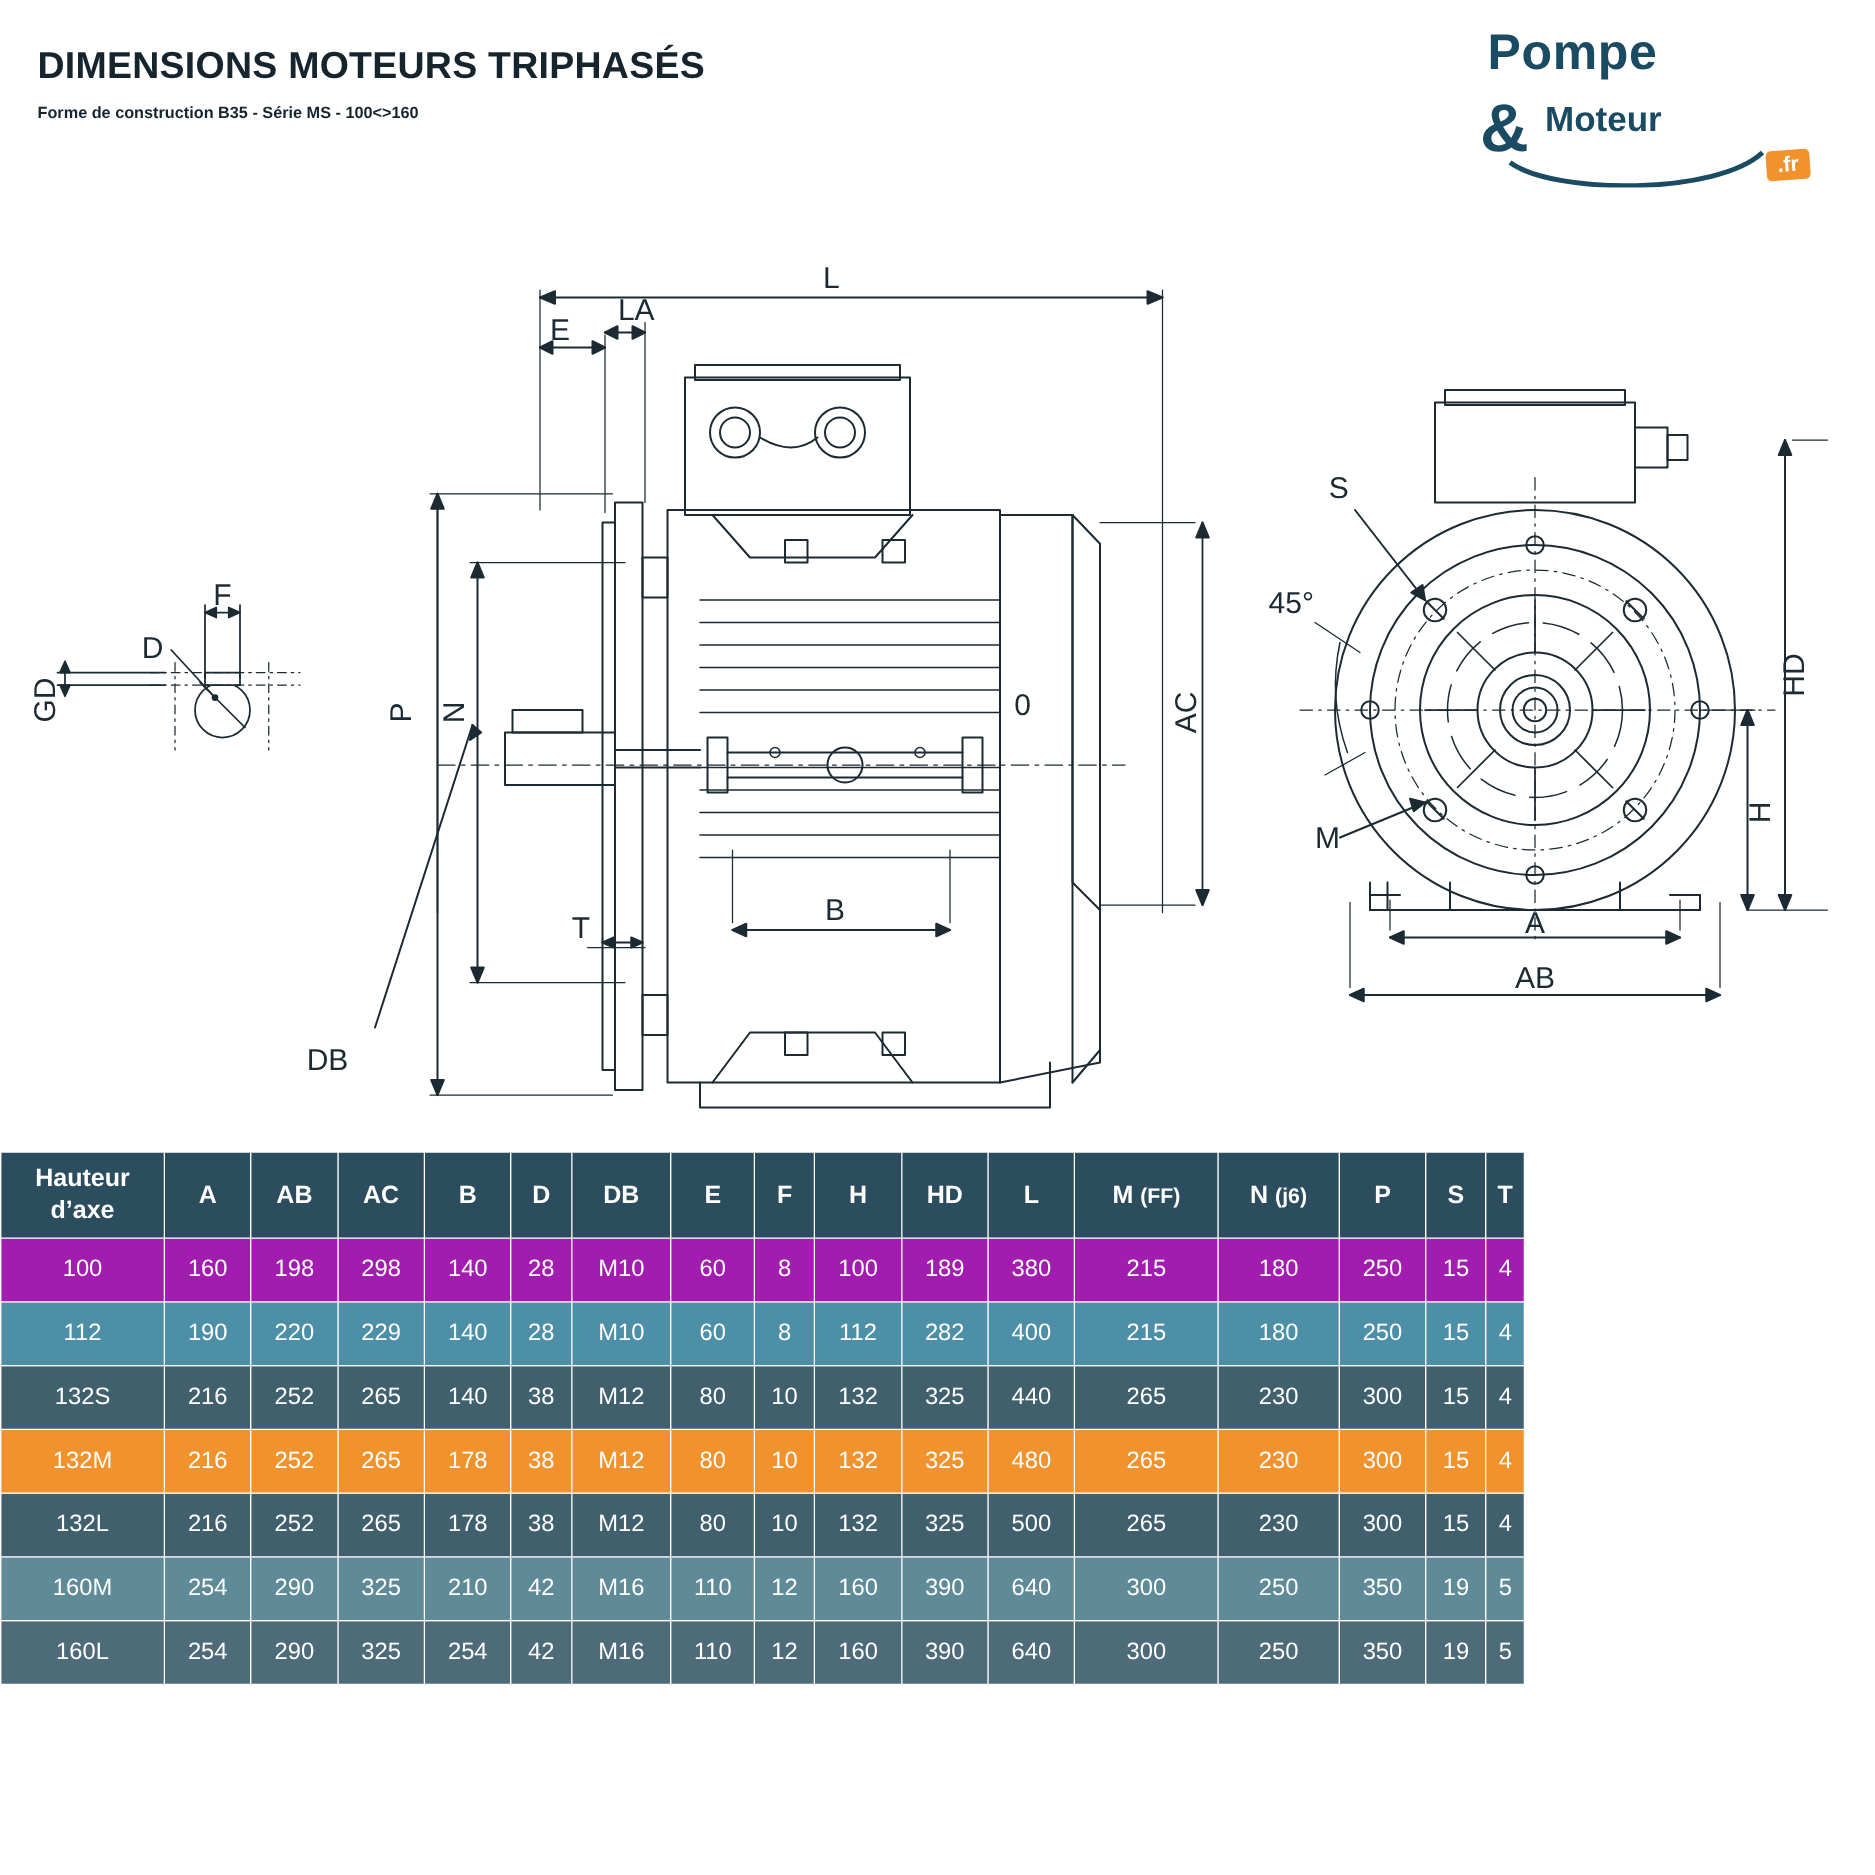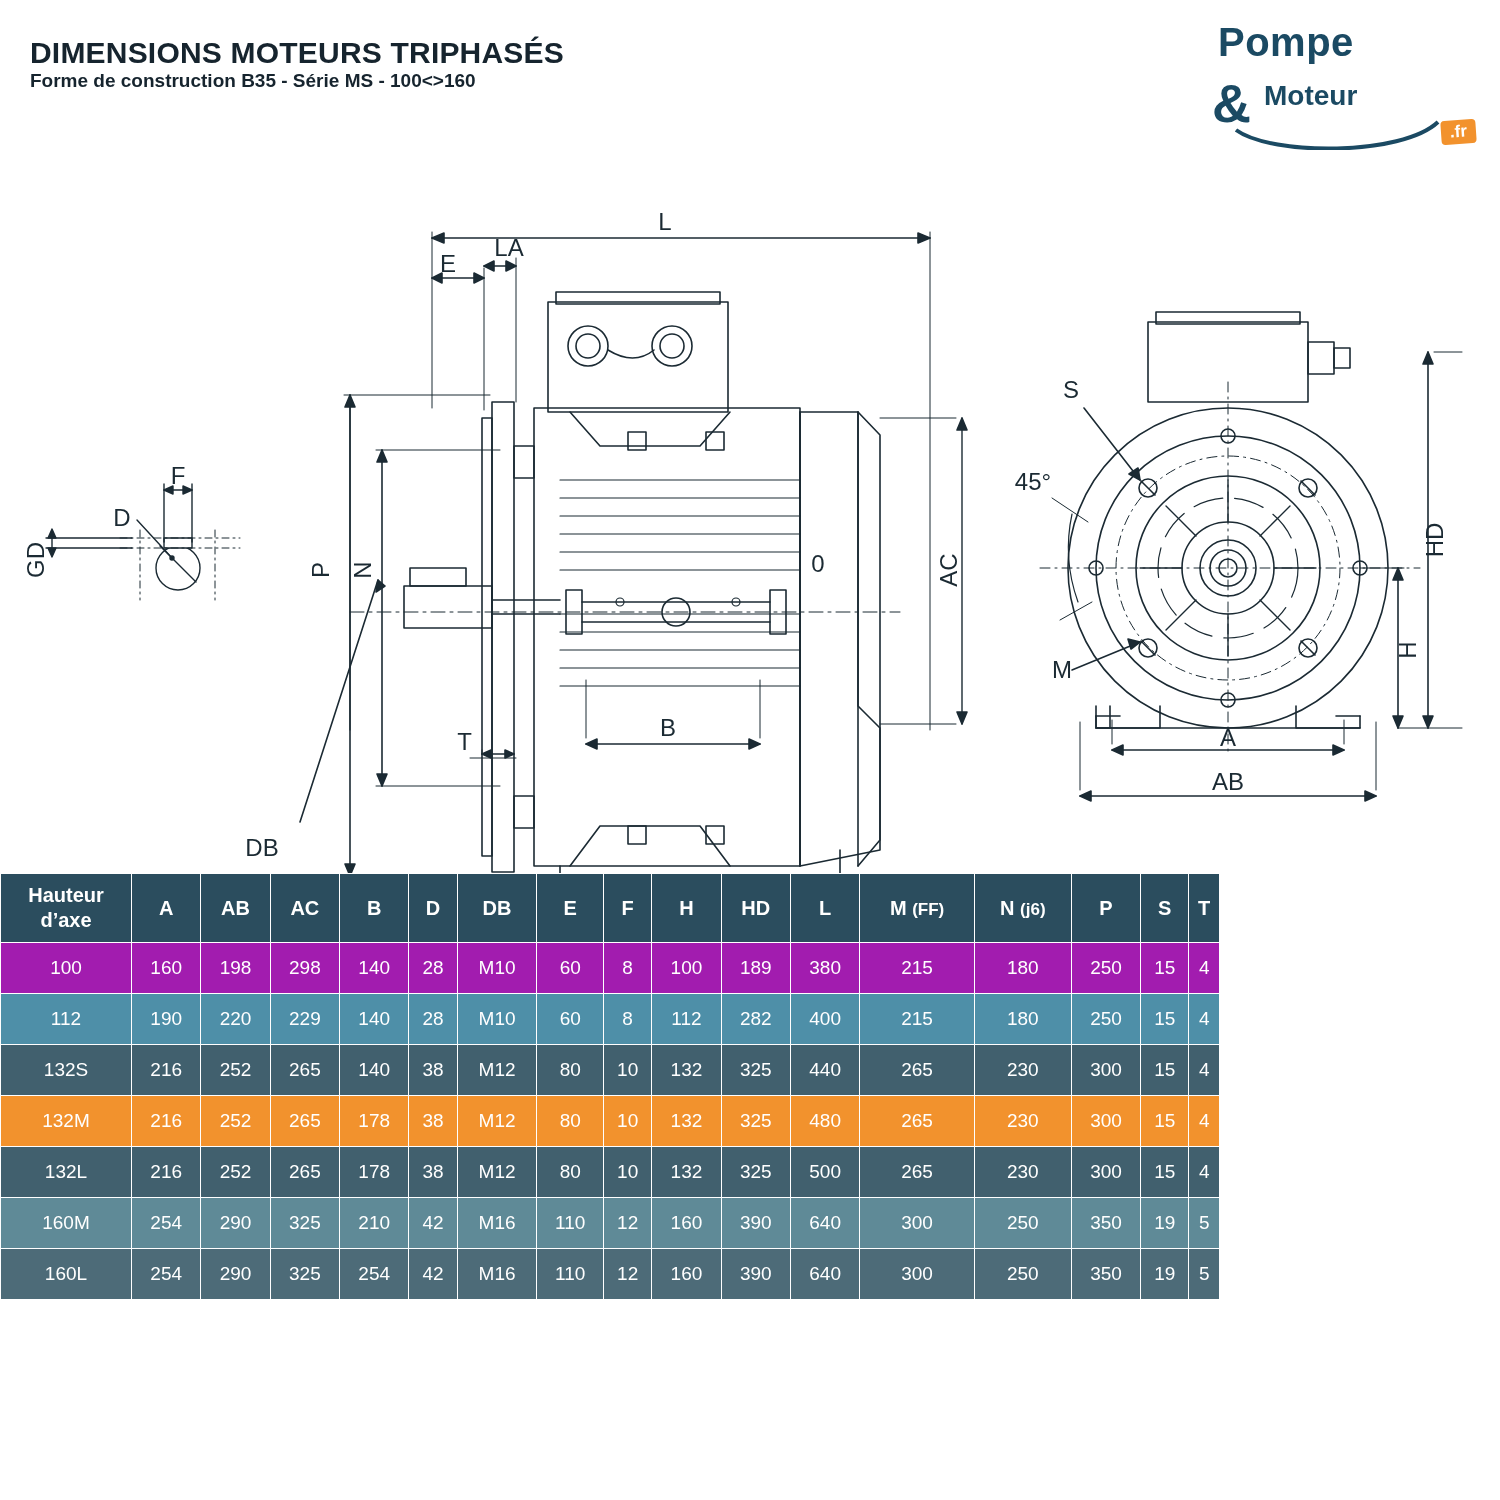--- a/index.html
+++ b/index.html
@@ -3,35 +3,35 @@
 <meta charset="utf-8">
 <style>
   html,body{margin:0;padding:0;}
   body{
     width:1500px;height:1500px;background:#ffffff;
     font-family:"Liberation Sans", sans-serif;
     color:#1b2a33;position:relative;overflow:hidden;
   }
   .title-block{position:absolute;left:30px;top:36px;}
   .title-main{font-size:30px;font-weight:bold;letter-spacing:.2px;color:#16242e;}
-  .title-sub{font-size:19px;font-weight:bold;margin-top:0;color:#16242e;}
-
-  .logo{position:absolute;right:18px;top:14px;width:270px;height:140px;margin-left:16px;}
+  .title-sub{font-size:13px;font-weight:bold;margin-top:12px;color:#16242e;}
+
+  .logo{position:absolute;right:46px;top:14px;width:270px;height:140px;margin-left:16px;}
   .logo-text1{position:absolute;left:6px;top:6px;font-size:40px;font-weight:bold;color:#1b4a63;letter-spacing:.5px;}
   .logo-amp{position:absolute;left:0px;top:58px;font-size:54px;font-weight:bold;color:#1b4a63;}
   .logo-text2{position:absolute;left:52px;top:66px;font-size:28px;font-weight:bold;color:#1b4a63;}
   .logo-fr{position:absolute;right:6px;top:106px;background:#f2922d;color:#fff;font-size:17px;font-weight:bold;
            padding:2px 9px;border-radius:4px;transform:rotate(-4deg);}
   .logo-swoosh{position:absolute;left:20px;top:96px;width:210px;height:40px;}
 
   
   svg.draw{position:absolute;left:0;top:150px;}
 
   
-  .tbl{position:absolute;left:0;top:873px;width:1220px;border-collapse:collapse;
+  .tbl{position:absolute;left:0;top:921px;width:1220px;border-collapse:collapse;
        font-size:19px;}
   .tbl th,.tbl td{text-align:center;color:#fff;border:1px solid #ffffff;}
   .tbl thead th{background:#2b4d5e;font-weight:bold;height:66px;font-size:20px;}
   .tbl thead th.firstcol{width:128px;line-height:1.25;}
   .tbl tbody td{height:48px;font-weight:normal;}
   .tbl tbody td.rowhead{font-weight:normal;}
   .r-dark td{background:#a21caf;}
   .r-light td{background:#4e8fa8;}
   .r-mid td{background:#41606e;}
   .r-orange td{background:#f2922d;}

